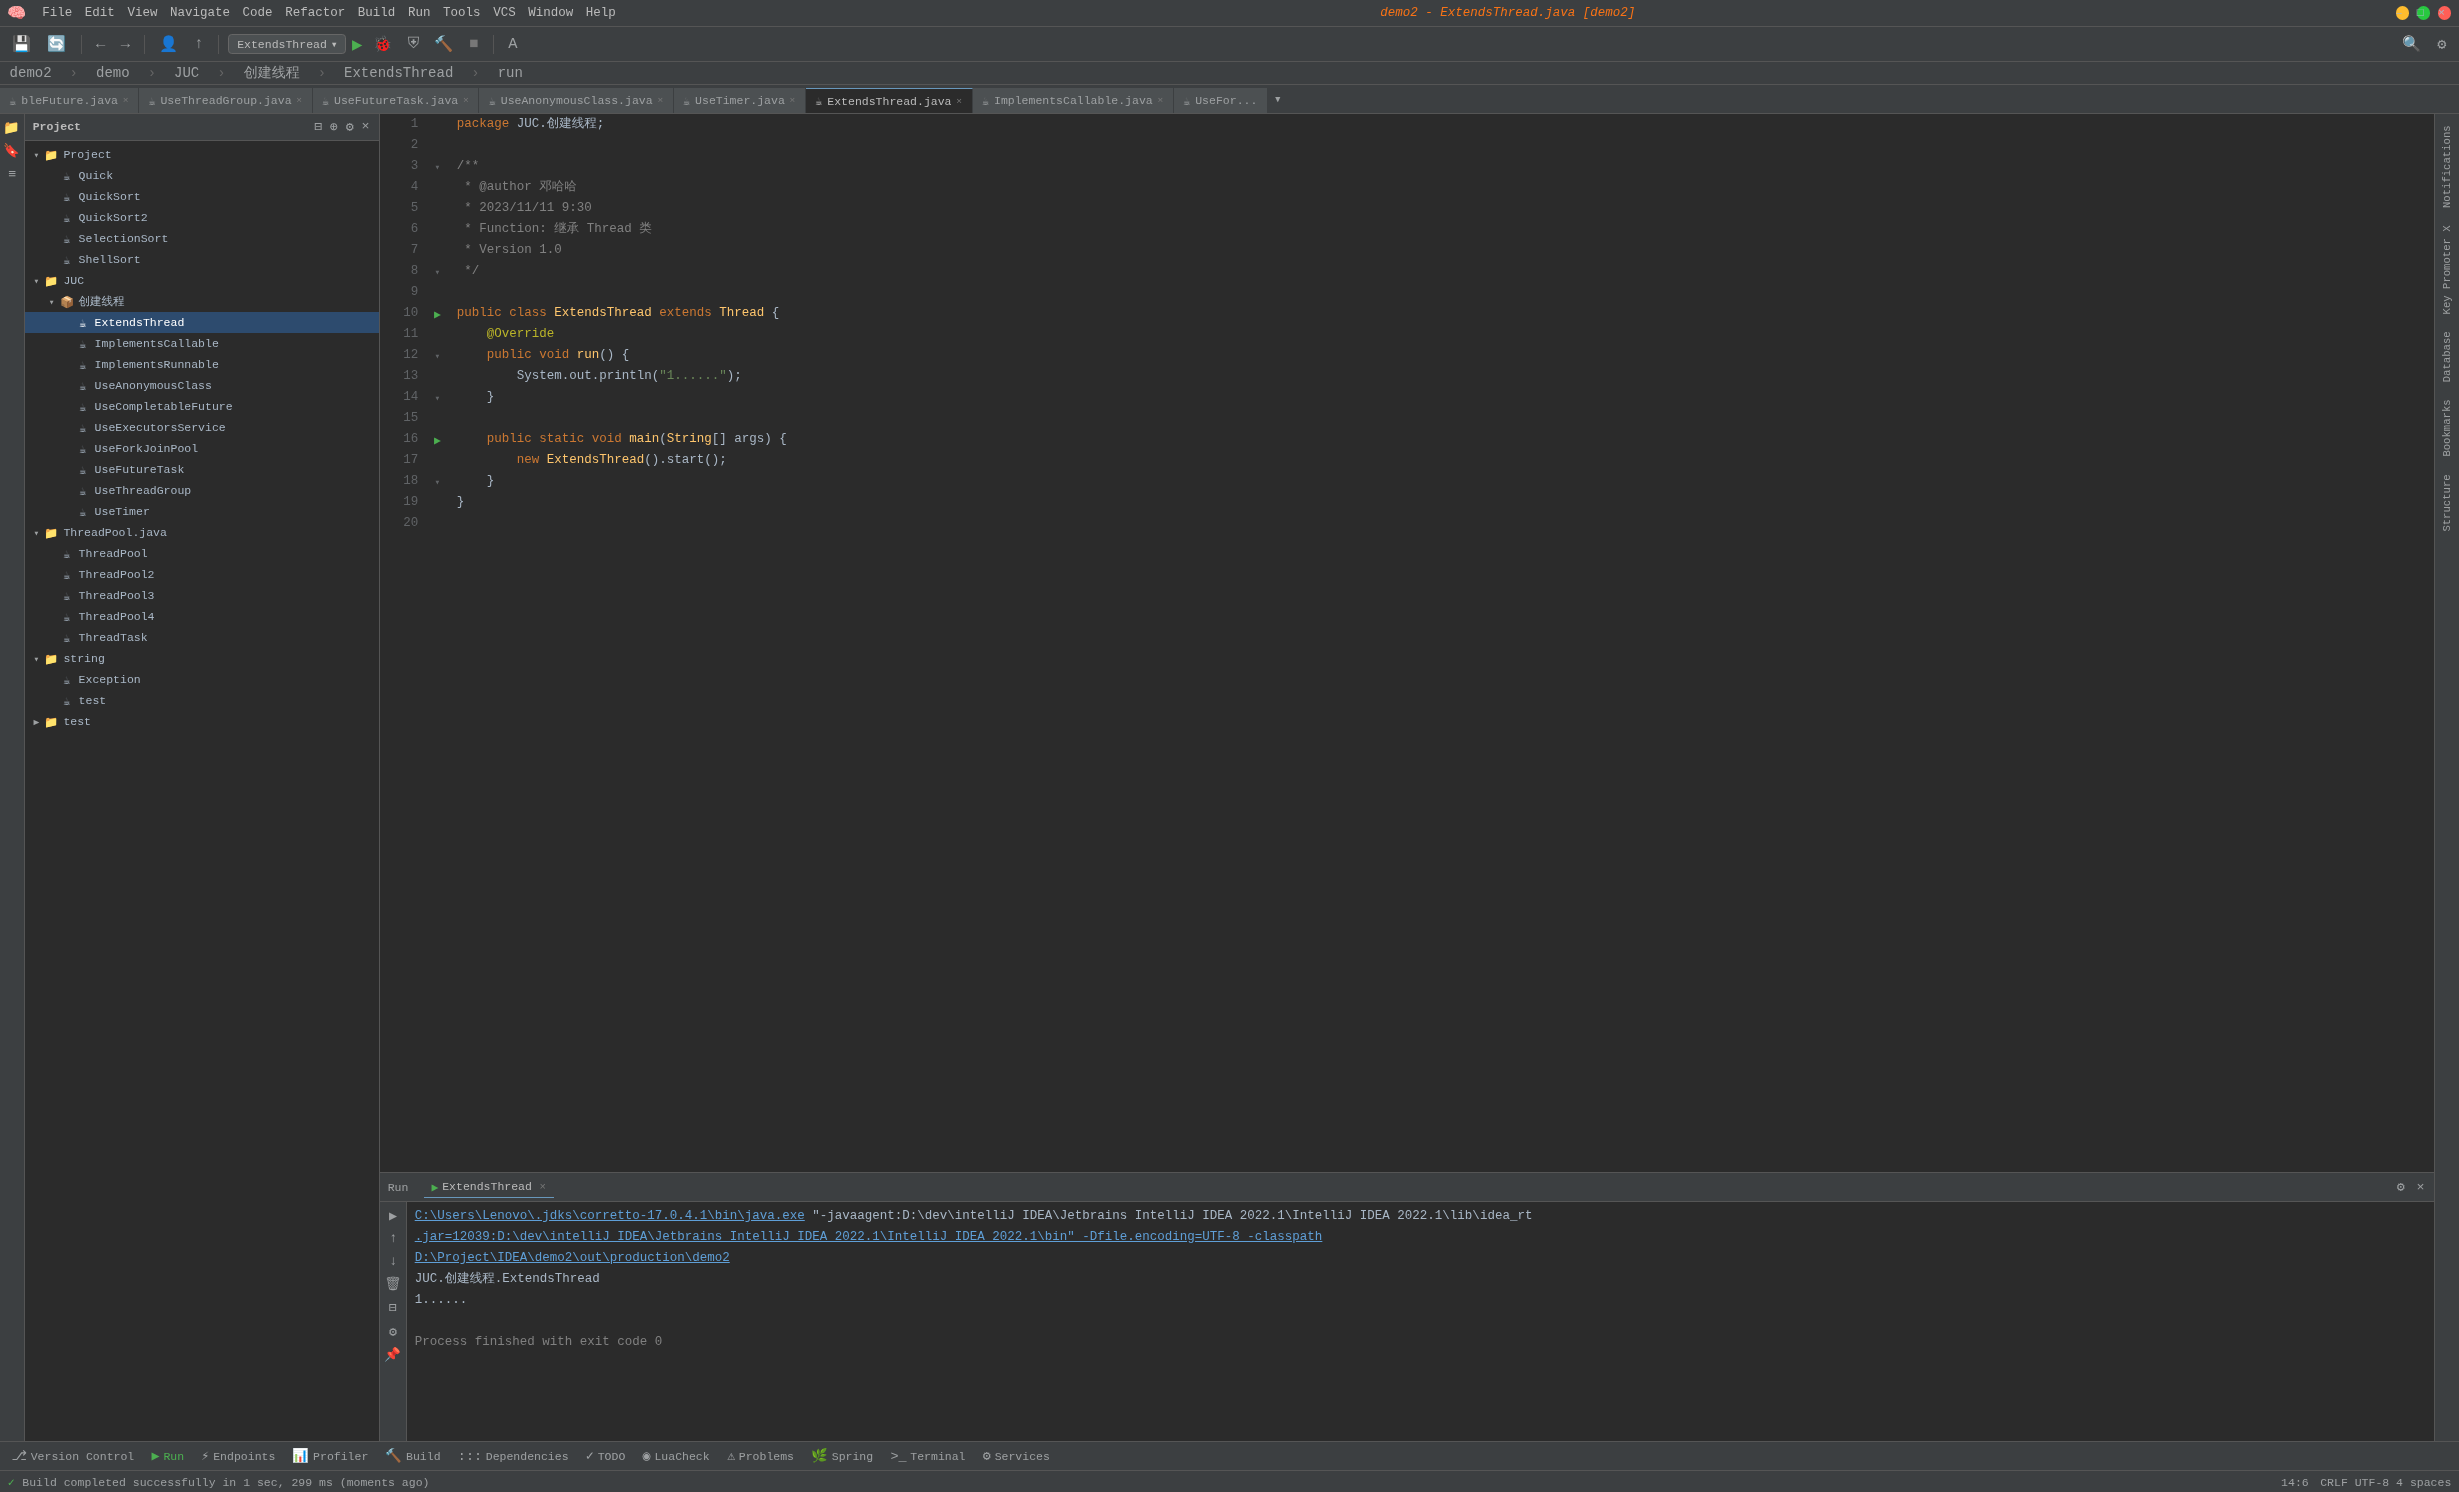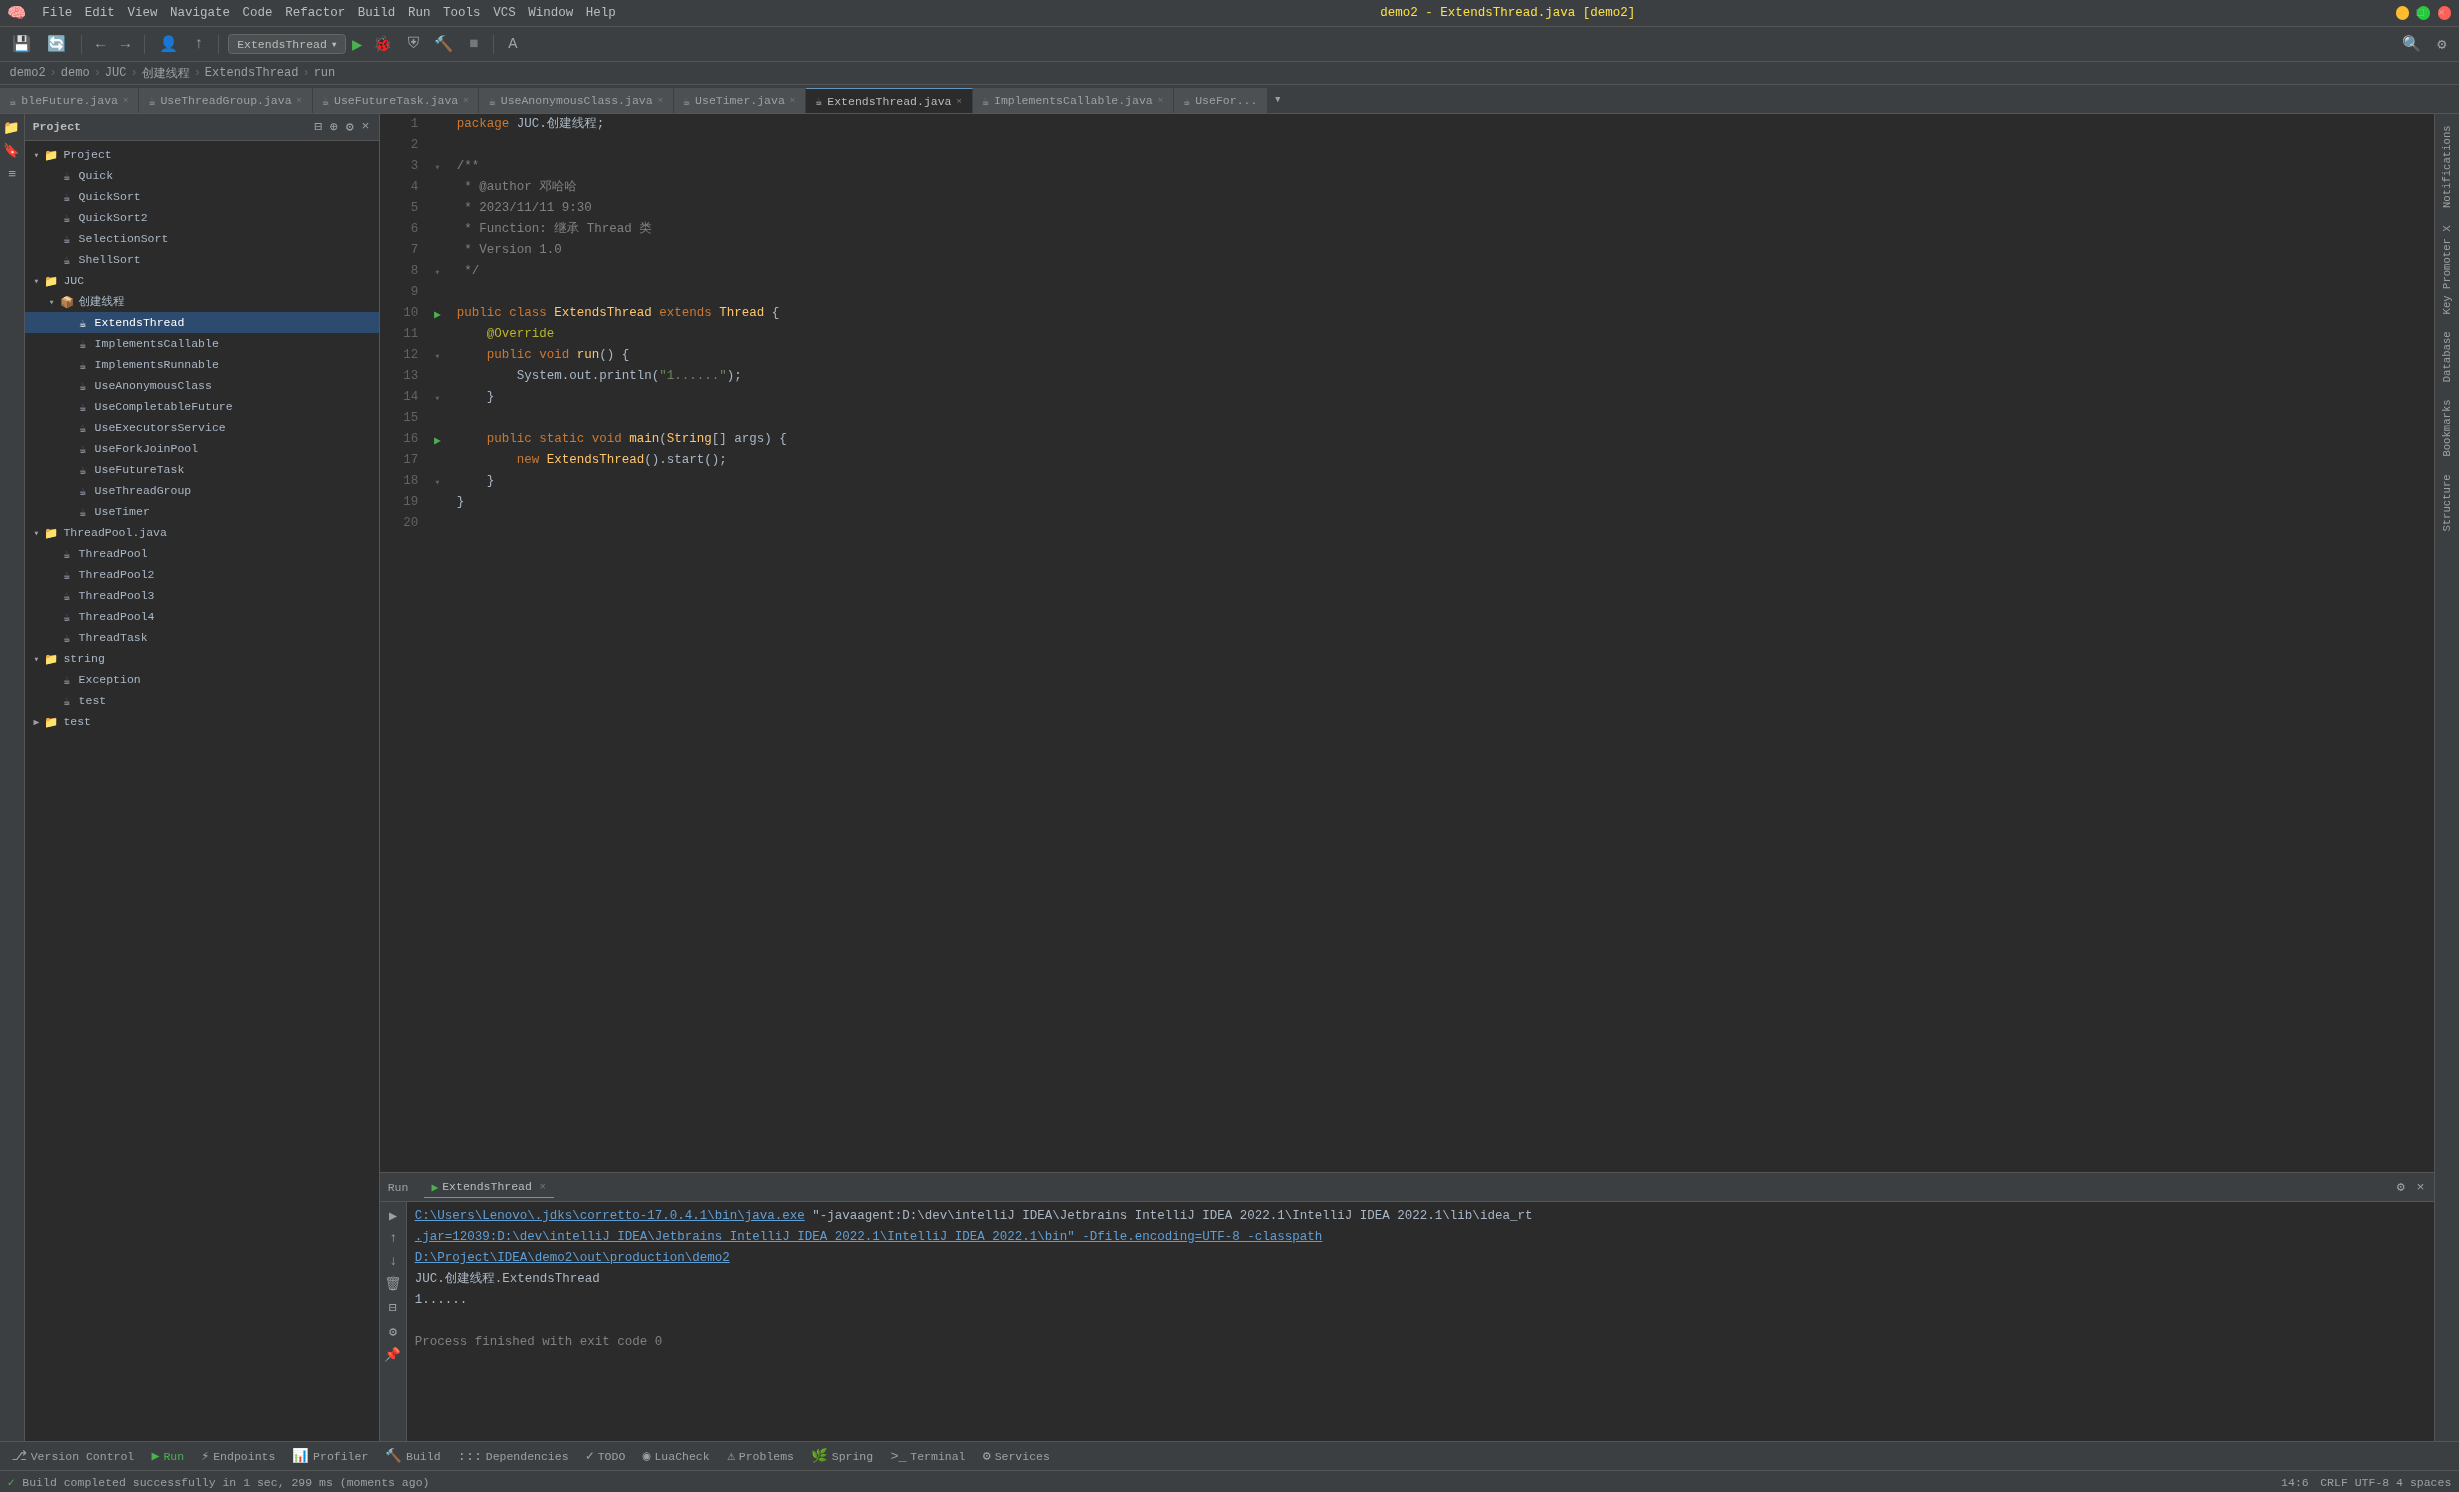--- a/index.html
+++ b/index.html
@@ -36,21 +36,22 @@
       gap: 5px;
       font-size: 12.5px;
       color: #bbbbbb;
     }
     .title-bar-menu span {
       cursor: pointer;
       padding: 1.9px 3.8px;
     }
     .title-center {
       font-size: 12.5px;
-      color: #fde047;
+      color: #f97316;
+      font-style: italic;
     }
     .title-bar-right {
       display: flex;
       gap: 7.7px;
       align-items: center;
     }
     .win-btn {
       width: 13.4px; height: 13.4px;
       border-radius: 50%;
       display: inline-block;
@@ -104,25 +105,25 @@
       cursor: pointer;
     }
 
     
     .breadcrumb {
       background: #3c3f41;
       height: 23px;
       display: flex;
       align-items: center;
       padding: 0 9.6px;
-      font-size: 12px;
+      font-size: 14px;
       color: #9da0a2;
       flex-shrink: 0;
       border-bottom: 1px solid #555;
-      gap: 4px;
+      gap: 18px;
     }
     .breadcrumb span { cursor: pointer; }
     .breadcrumb .sep { color: #666; }
 
     
     .editor-tabs {
       background: #3c3f41;
       height: 29px;
       display: flex;
       align-items: flex-end;

